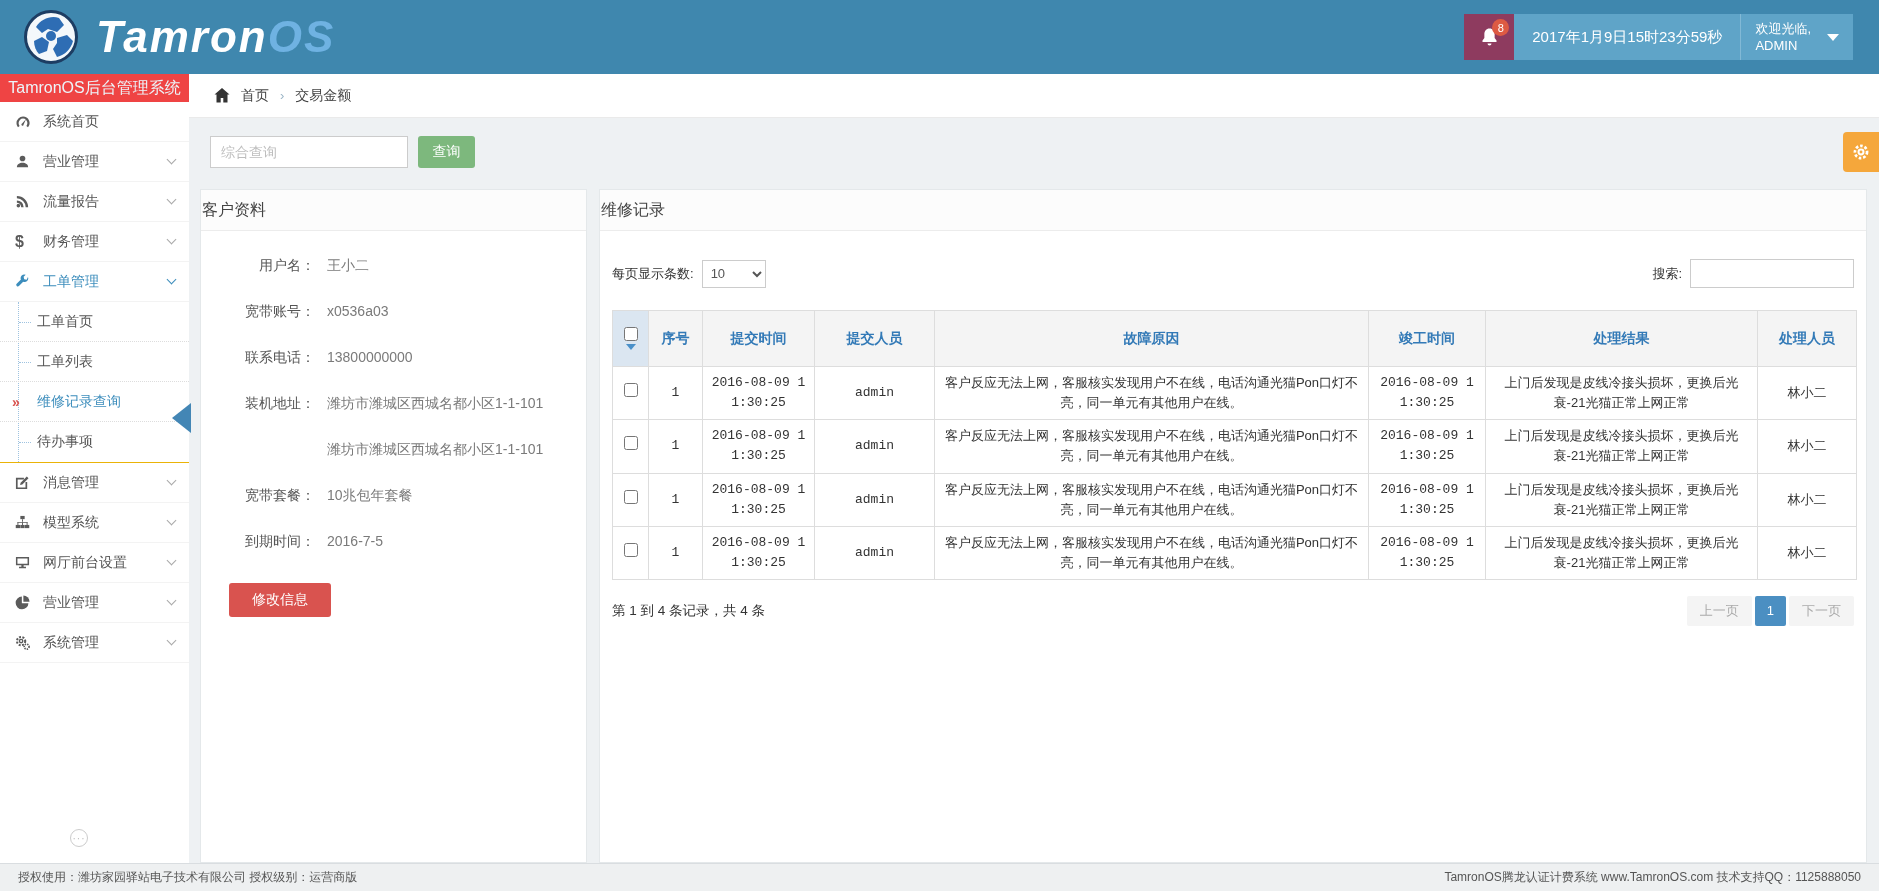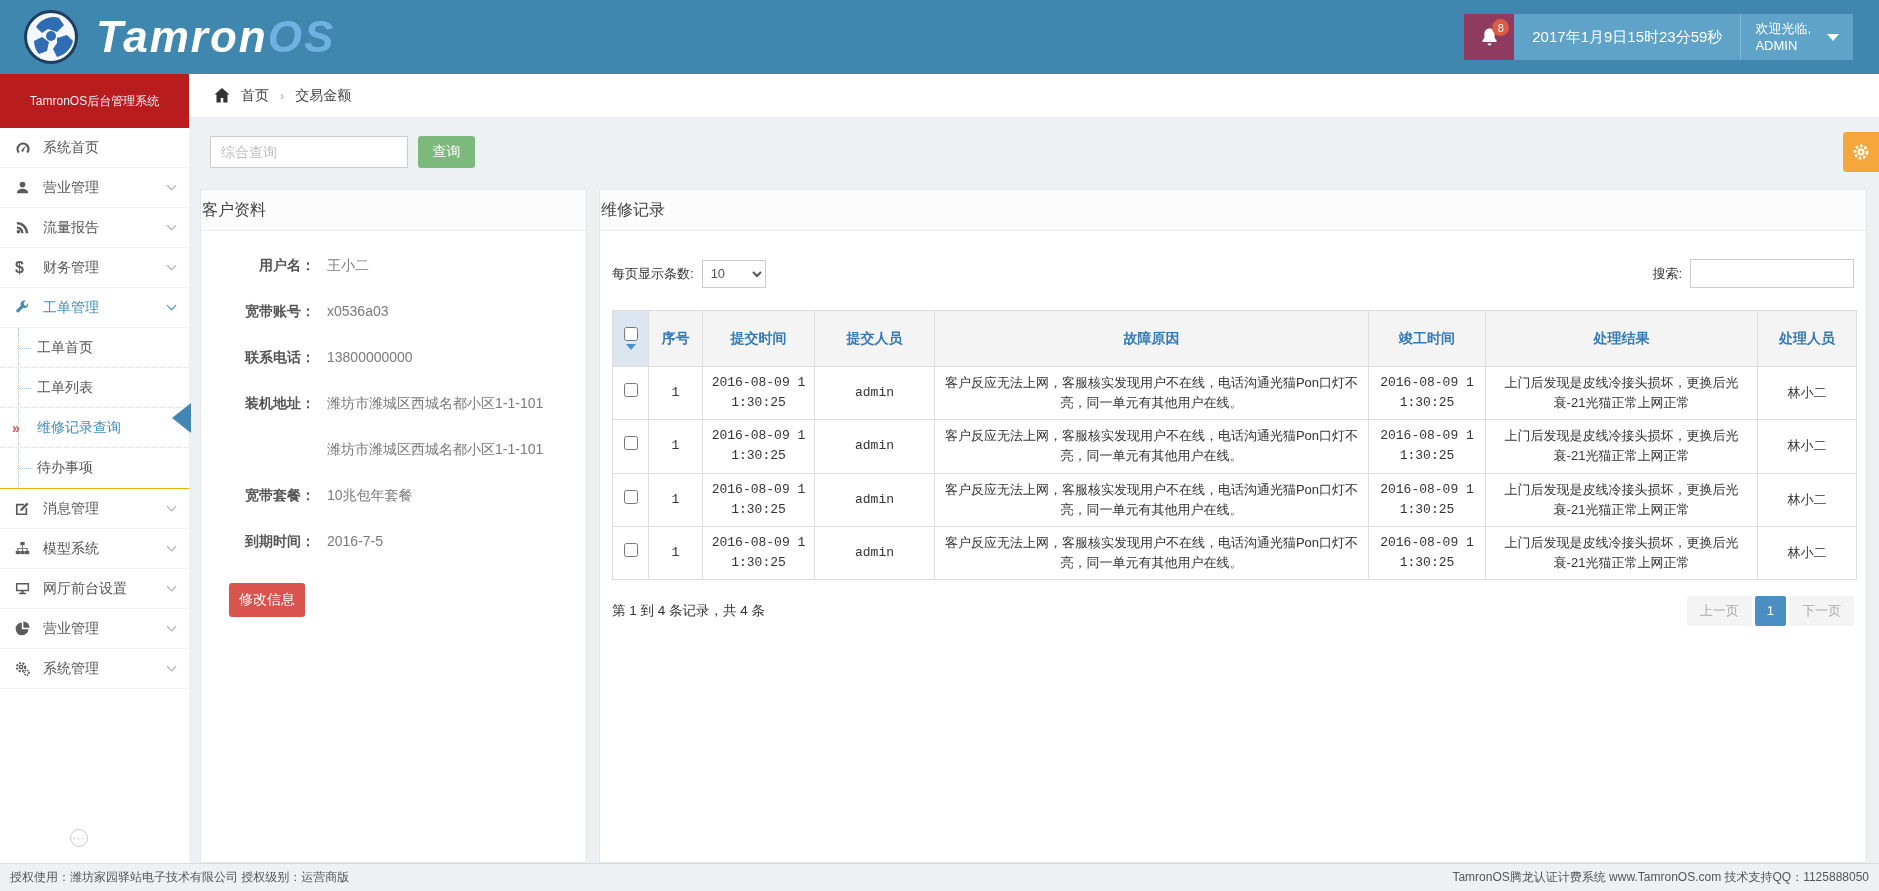--- a/index.html
+++ b/index.html
@@ -14,21 +14,21 @@
   .top-right{position:absolute;right:26px;top:14px;height:46px;display:flex;align-items:stretch}
   .notif{width:50px;background:#8e3b5f;display:flex;align-items:center;justify-content:center;position:relative;cursor:pointer}
   .badge{position:absolute;top:5px;right:5px;background:#dd5a43;color:#fff;font-size:11px;min-width:17px;height:17px;border-radius:50%;display:flex;align-items:center;justify-content:center}
   .datetime{background:#5fa4c8;color:#fff;font-size:15px;display:flex;align-items:center;padding:0 18px;border-right:1px solid #82b9d6}
   .userbox{background:#5fa4c8;color:#fff;display:flex;align-items:center;gap:16px;padding:8px 14px;cursor:pointer}
   .userbox .lines{font-size:13px;line-height:17px}
   .caret-down{width:0;height:0;border-left:6px solid transparent;border-right:6px solid transparent;border-top:7px solid #fff}
 
   
   .sidebar{position:absolute;top:74px;left:0;width:189px;bottom:28px;background:#fff;z-index:4}
-  .sidebar-title{height:54px;background:#b91c1c;color:#ecf5fa;font-size:12px;display:flex;align-items:center;justify-content:center}
+  .sidebar-title{height:28px;background:#ef4444;color:#ecf5fa;font-size:16px;display:flex;align-items:center;justify-content:center}
   .nav-item{height:40px;display:flex;align-items:center;padding:0 14px 0 15px;color:#565656;font-size:14px;border-bottom:1px solid #f3f3f3;cursor:pointer}
   .nav-item .nicon{width:28px;color:#5b5b5b;display:flex;align-items:center}
   .nav-item .nlabel{flex:1}
   .chev{width:7px;height:7px;border-right:1.6px solid #a9a9a9;border-bottom:1.6px solid #a9a9a9;transform:rotate(45deg);margin-top:-4px}
   .nav-item.active{color:#3c8dbc}
   .nav-item.active .nicon{color:#3c8dbc}
   .nav-item.active .chev{border-color:#3c8dbc}
   .subnav{position:relative;border-bottom:1px solid #eab308}
   .subnav:before{content:"";position:absolute;left:18px;top:0;bottom:0;border-left:1px dotted #9fc3e0}
   .sub-item{height:40px;display:flex;align-items:center;padding-left:37px;font-size:14px;color:#565656;border-bottom:1px dotted #ddd;cursor:pointer;position:relative}
@@ -56,23 +56,23 @@
 
   
   .panel{position:absolute;top:189px;bottom:28px;background:#fff;border:1px solid #e4e8ea}
   .panel-h{height:41px;display:flex;align-items:center;padding-left:1px;font-size:16px;color:#444;border-bottom:1px solid #ececec;background:#fcfcfc}
   .panel-customer{left:200px;width:387px}
   .panel-records{left:599px;width:1268px}
 
   
   .cust-body{padding:24px 14px 0}
   .cfield{display:flex;margin-bottom:26px;font-size:14px;line-height:20px}
-  .cfield .clabel{width:100px;text-align:right;font-weight:bold;color:#555;flex:none}
+  .cfield .clabel{width:100px;text-align:right;font-weight:normal;color:#555;flex:none}
   .cfield .cvalue{margin-left:12px;color:#7a7a7a}
-  .edit-btn{margin:6px 0 0 14px;height:34px;padding:0 10px;background:#d9534f;border:none;border-radius:3px;color:#fff;font-size:14px;cursor:pointer}
+  .edit-btn{margin:6px 0 0 14px;height:34px;padding:0 23px;background:#d9534f;border:none;border-radius:3px;color:#fff;font-size:14px;cursor:pointer}
 
   
   .rec-controls{display:flex;align-items:center;margin:28px 12px 0;font-size:13px;color:#333}
   .pagesize-select{margin-left:8px;width:64px;height:28px;border:1px solid #ccc;background:#fff;font-size:13px;color:#555;padding:0 4px}
   .rec-search{margin-left:auto;display:flex;align-items:center;gap:8px}
   .rec-search input{width:164px;height:29px;border:1px solid #ccc;background:#fff;padding:0 8px;font-size:13px}
 
   
   table.records{border-collapse:collapse;width:1244px;margin:22px 12px 0;table-layout:fixed}
   .records th,.records td{border:1px solid #ddd;text-align:center;vertical-align:middle}
@@ -86,21 +86,21 @@
   .rowchk{width:14px;height:14px;cursor:pointer}
 
   
   .rec-foot{display:flex;align-items:center;margin:16px 12px 0}
   .rec-summary{font-size:13.5px;color:#333}
   .pagination{margin-left:auto;display:flex;gap:3px}
   .page-btn{height:30px;line-height:30px;padding:0 13px;background:#f4f4f4;color:#ababab;font-size:13px;border-radius:2px;cursor:pointer}
   .page-btn.current{background:#4b8fc2;color:#fff;padding:0 12px;cursor:default}
 
   
-  .footer{position:absolute;left:0;bottom:0;width:100%;height:28px;background:#eef0f1;border-top:1px solid #d9dde0;display:flex;align-items:center;justify-content:space-between;padding:0 10px;font-size:12px;color:#555;z-index:7}
+  .footer{position:absolute;left:0;bottom:0;width:100%;height:28px;background:#eef0f1;border-top:1px solid #d9dde0;display:flex;align-items:center;justify-content:space-between;padding:0 18px;font-size:12px;color:#555;z-index:7}
 </style>
 </head>
 <body>
 
 <div class="topbar">
   <div class="logo">
     <span style="display:flex">
       <svg width="58" height="58" viewBox="0 0 58 58">
         <circle cx="29" cy="29" r="25.5" fill="#f4f8fb" stroke="#1d3d63" stroke-width="3"></circle>
         <path fill="#2e6db4" d="M14 19c5-8 15-12 23-9l5 7-7 7-9-3-6 4z"></path>

